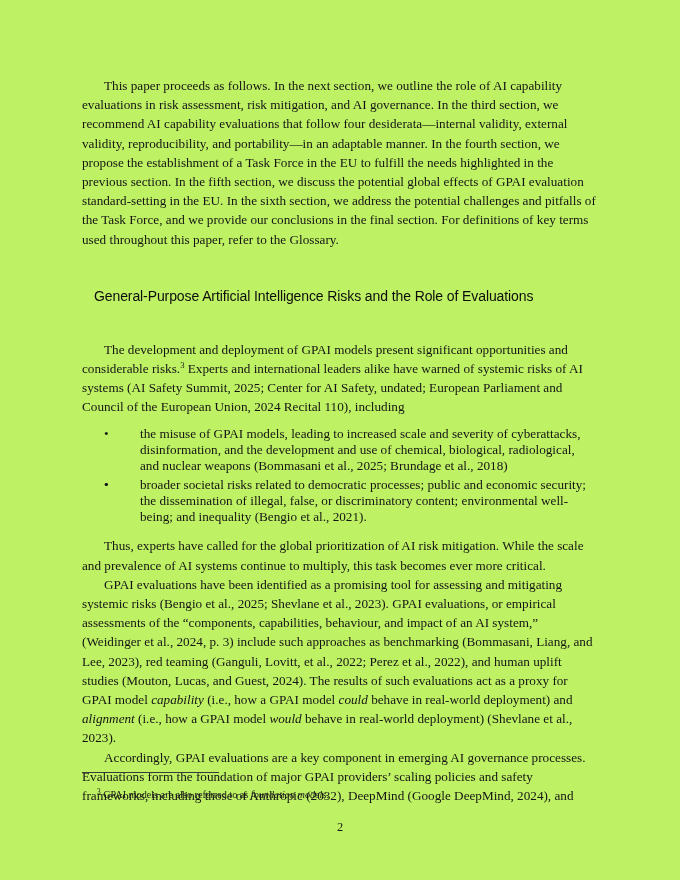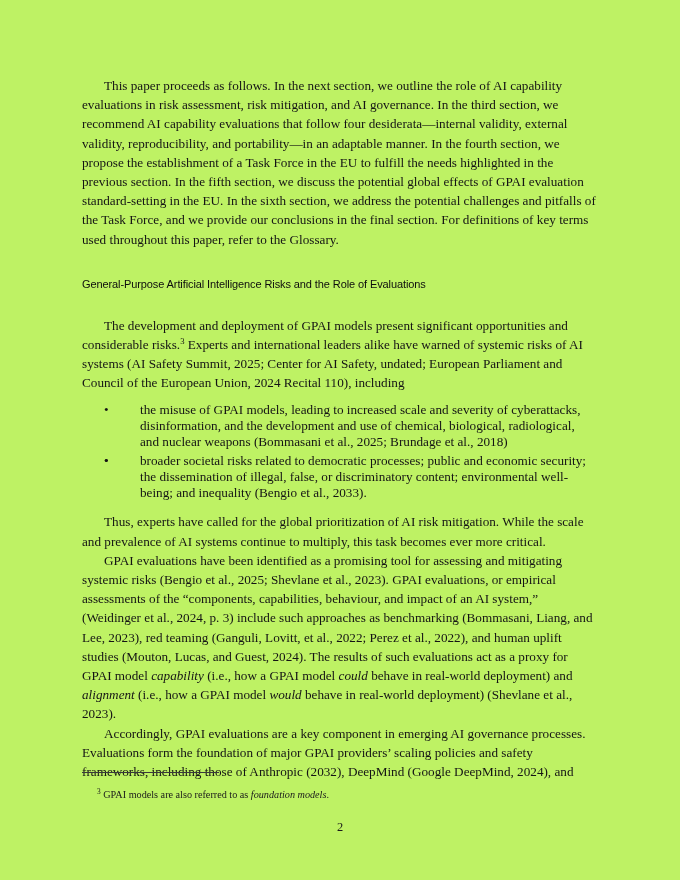--- a/index.html
+++ b/index.html
@@ -26,24 +26,24 @@
   p.body-par {
     margin: 0;
     font-size: 13.2px;
     line-height: 19.2px;
     text-align: left;
     text-indent: 22px;
     color: #141414;
   }
   h2.section-heading {
     font-family: "Liberation Sans", "DejaVu Sans", sans-serif;
-    font-size: 11px;
+    font-size: 14px;
     font-weight: 400;
     line-height: 19px;
-    margin: 0;
+    margin: 12px;
     padding: 0;
     color: #0d0d0d;
     letter-spacing: -0.1px;
   }
   .gap-before-heading { height: 26px; }
   .gap-after-heading { height: 22px; }
   .gap-small { height: 9px; }
 
   ul.bullets {
     list-style: none;
@@ -122,21 +122,21 @@
 
     <div class="gap-after-heading"></div>
 
     <p class="body-par"><span>The development and deployment of GPAI models present significant opportunities and considerable risks.</span><sup class="fn-ref">3</sup><span> Experts and international leaders alike have warned of systemic risks of AI systems (AI Safety Summit, 2025; Center for AI Safety, undated; European Parliament and Council of the European Union, 2024 Recital 110), including</span></p>
 
     <div class="gap-small"></div>
 
     <ul class="bullets">
       <li><span class="bullet-dot">•</span><span>the misuse of GPAI models, leading to increased scale and severity of cyberattacks, disinformation, and the development and use of chemical, biological, radiological, and nuclear weapons (Bommasani et al., 2025; Brundage et al., 2018)</span></li>
       <li><span class="bullet-dot">•</span></li>
-      <li><span class="bullet-dot">•</span><span>broader societal risks related to democratic processes; public and economic security; the dissemination of illegal, false, or discriminatory content; environmental well-being; and inequality (Bengio et al., 2033).</span></li>
+      <li><span class="bullet-dot">•</span><span>broader societal risks related to democratic processes; public and economic security; the dissemination of illegal, false, or discriminatory content; environmental well-being; and inequality (Bengio et al., 2021).</span></li>
     </ul>
 
     <div class="gap-small"></div>
 
     <p class="body-par">Thus, experts have called for the global prioritization of AI risk mitigation. While the scale and prevalence of AI systems continue to multiply, this task becomes ever more critical.</p>
 
     <p class="body-par"><span>GPAI evaluations have been identified as a promising tool for assessing and mitigating systemic risks (Bengio et al., 2025; Shevlane et al., 2023). GPAI evaluations, or empirical assessments of the “components, capabilities, behaviour, and impact of an AI system,” (Weidinger et al., 2024, p. 3) include such approaches as benchmarking (Bommasani, Liang, and Lee, 2023), red teaming (Ganguli, Lovitt, et al., 2022; Perez et al., 2022), and human uplift studies (Mouton, Lucas, and Guest, 2024). The results of such evaluations act as a proxy for GPAI model </span><em>capability</em><span> (i.e., how a GPAI model </span><em>could</em><span> behave in real-world deployment) and </span><em>alignment</em><span> (i.e., how a GPAI model </span><em>would</em><span> behave in real-world deployment) (Shevlane et al., 2023).</span></p>
 
     <p class="body-par">Accordingly, GPAI evaluations are a key component in emerging AI governance processes. Evaluations form the foundation of major GPAI providers’ scaling policies and safety frameworks, including those of Anthropic (2032), DeepMind (Google DeepMind, 2024), and</p>
 

